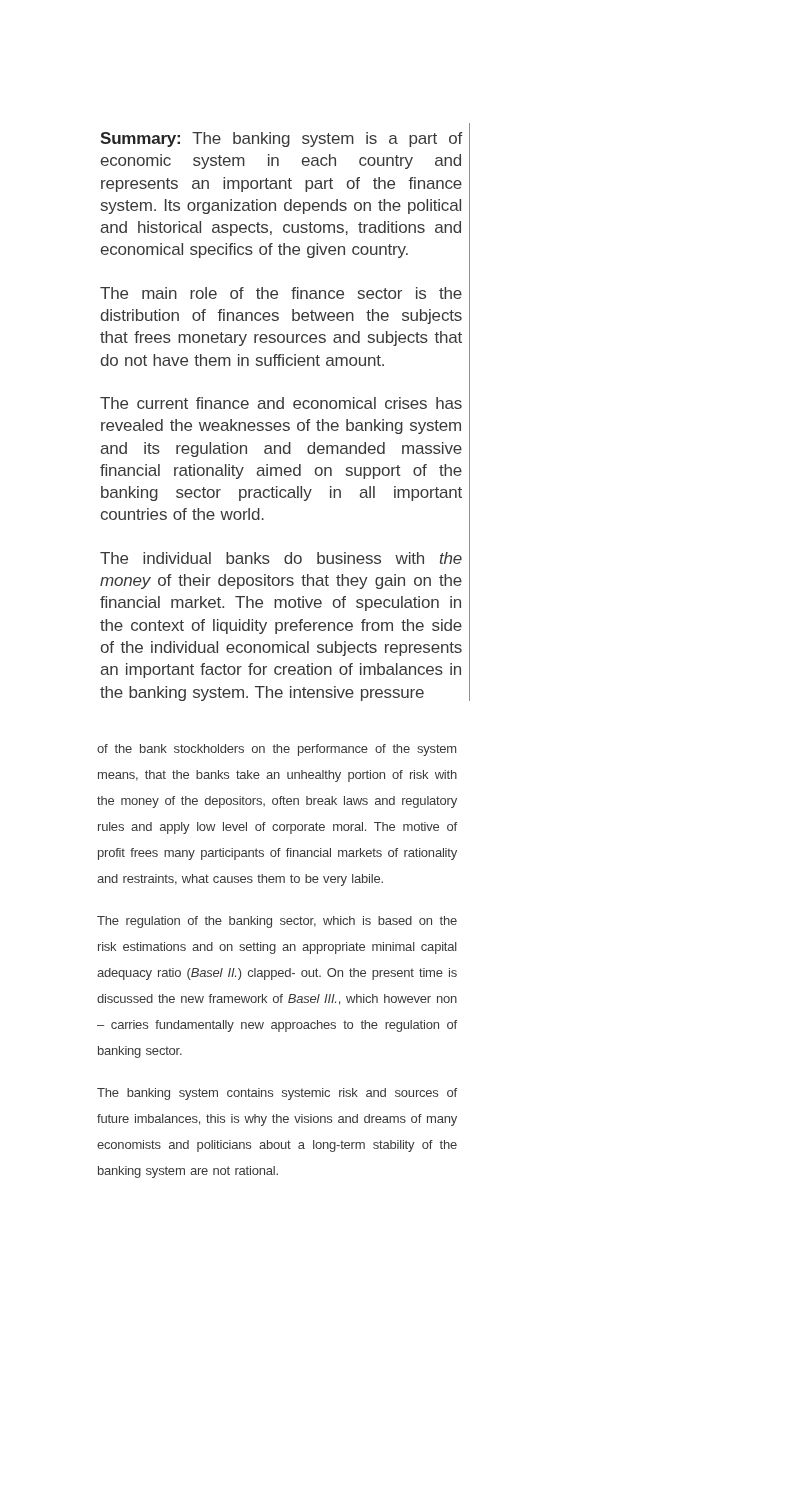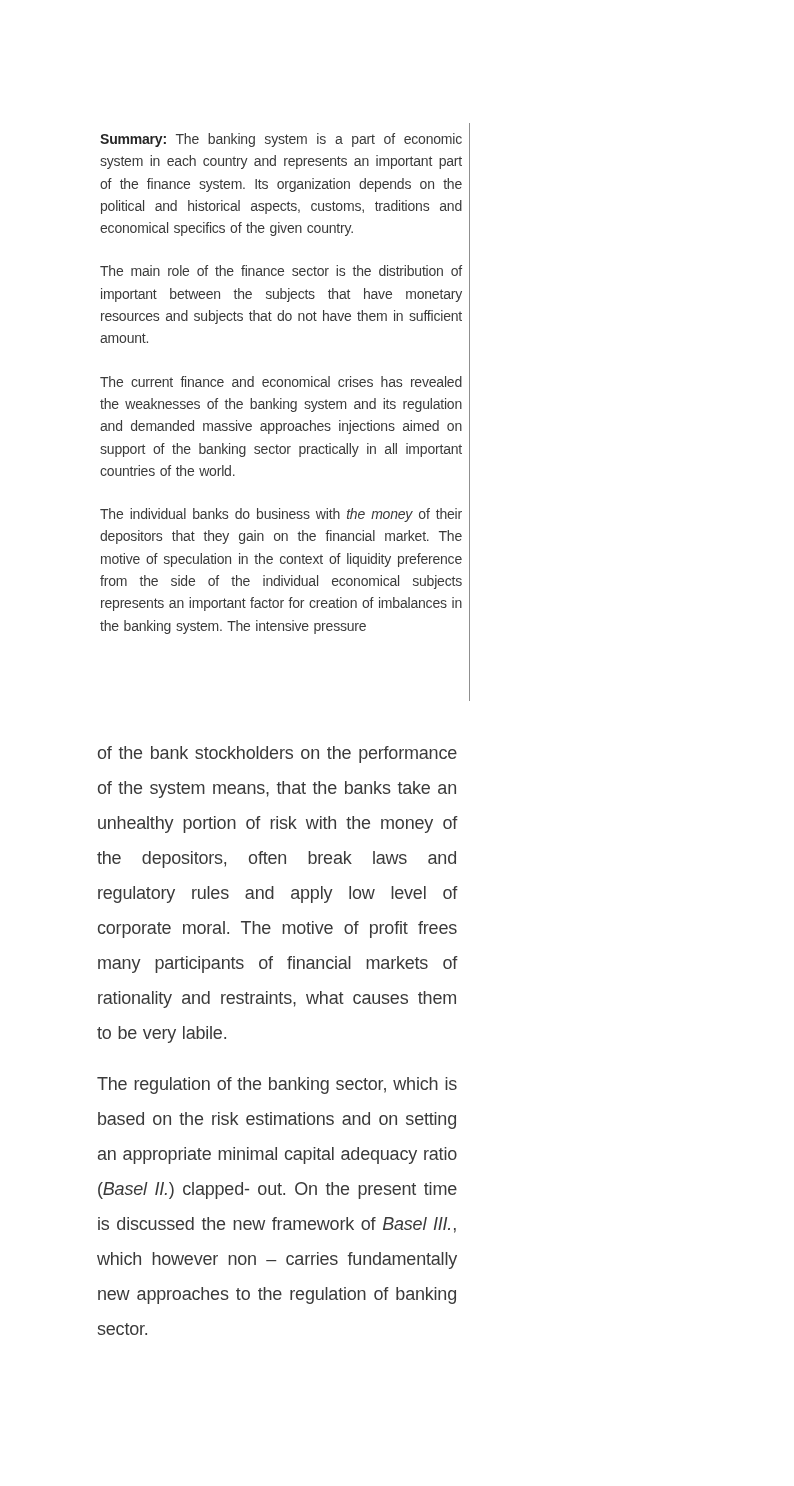--- a/index.html
+++ b/index.html
@@ -28,30 +28,30 @@
     letter-spacing: -0.2px;
     word-spacing: 1px;
   }
   .col p {
     margin: 0;
   }
   #block-top {
     left: 100px;
     top: 128px;
     width: 362px;
-    font-size: 14px;
+    font-size: 17px;
     line-height: 22.3px;
   }
   #block-top p + p { margin-top: 21px; }
   #block-bottom {
     left: 97px;
     top: 736px;
     width: 360px;
-    font-size: 18px;
-    line-height: 35px;
+    font-size: 13px;
+    line-height: 26px;
   }
   #block-bottom p + p { margin-top: 16px; }
   .vrule {
     position: absolute;
     left: 469px;
     top: 123px;
     height: 578px;
     width: 0;
     border-left: 1.5px solid #8f8f8f;
   }
@@ -62,22 +62,23 @@
   .run-italic {
     font-style: italic;
   }
 </style>
 </head>
 <body style="background: rgb(255, 255, 255);">
 
 <div class="page">
   <div class="col" id="block-top" style="color: rgb(59, 59, 59);">
       <p><span class="run-bold">Summary:</span><span> The banking system is a part of economic system in each country and represents an important part of the finance system. Its organization depends on the political and historical aspects, customs, traditions and economical specifics of the given country.</span></p>
-      <p><span>The main role of the finance sector is the distribution of important between the subjects that have monetary resources and subjects that do not have them in sufficient amount.</span></p>
-      <p><span>The current finance and economical crises has revealed the weaknesses of the banking system and its regulation and demanded massive approaches injections aimed on support of the banking sector practically in all important countries of the world.</span></p>
+      <p><span>The main role of the finance sector is the distribution of finances between the subjects that frees monetary resources and subjects that do not have them in sufficient amount.</span></p>
+      <p><span>The current finance and economical crises has revealed the weaknesses of the banking system and its regulation and demanded massive financial rationality aimed on support of the banking sector practically in all important countries of the world.</span></p>
       <p><span>The individual banks do business with </span><span class="run-italic">the money</span><span> of their depositors that they gain on the financial market. The motive of speculation in the context of liquidity preference from the side of the individual economical subjects represents an important factor for creation of imbalances in the banking system. The intensive pressure</span></p>
     </div>
   <div class="vrule" style="border-left-color: rgb(143, 143, 143);"></div>
   <div class="col" id="block-bottom" style="color: rgb(59, 59, 59);">
       <p><span>of the bank stockholders on the performance of the system means, that the banks take an unhealthy portion of risk with the money of the depositors, often break laws and regulatory rules and apply low level of corporate moral. The motive of profit frees many participants of financial markets of rationality and restraints, what causes them to be very labile.</span></p>
       <p><span>The regulation of the banking sector, which is based on the risk estimations and on setting an appropriate minimal capital adequacy ratio (</span><span class="run-italic">Basel II.</span><span>) clapped- out. On the present time is discussed the new framework of </span><span class="run-italic">Basel III.</span><span>, which however non – carries fundamentally new approaches to the regulation of banking sector.</span></p>
+      <p><span>The banking system contains systemic risk and sources of future imbalances, this is why the visions and dreams of many economists and politicians about a long-term stability of the banking system are not rational.</span></p>
     </div>
 </div>
 
 </body></html>

